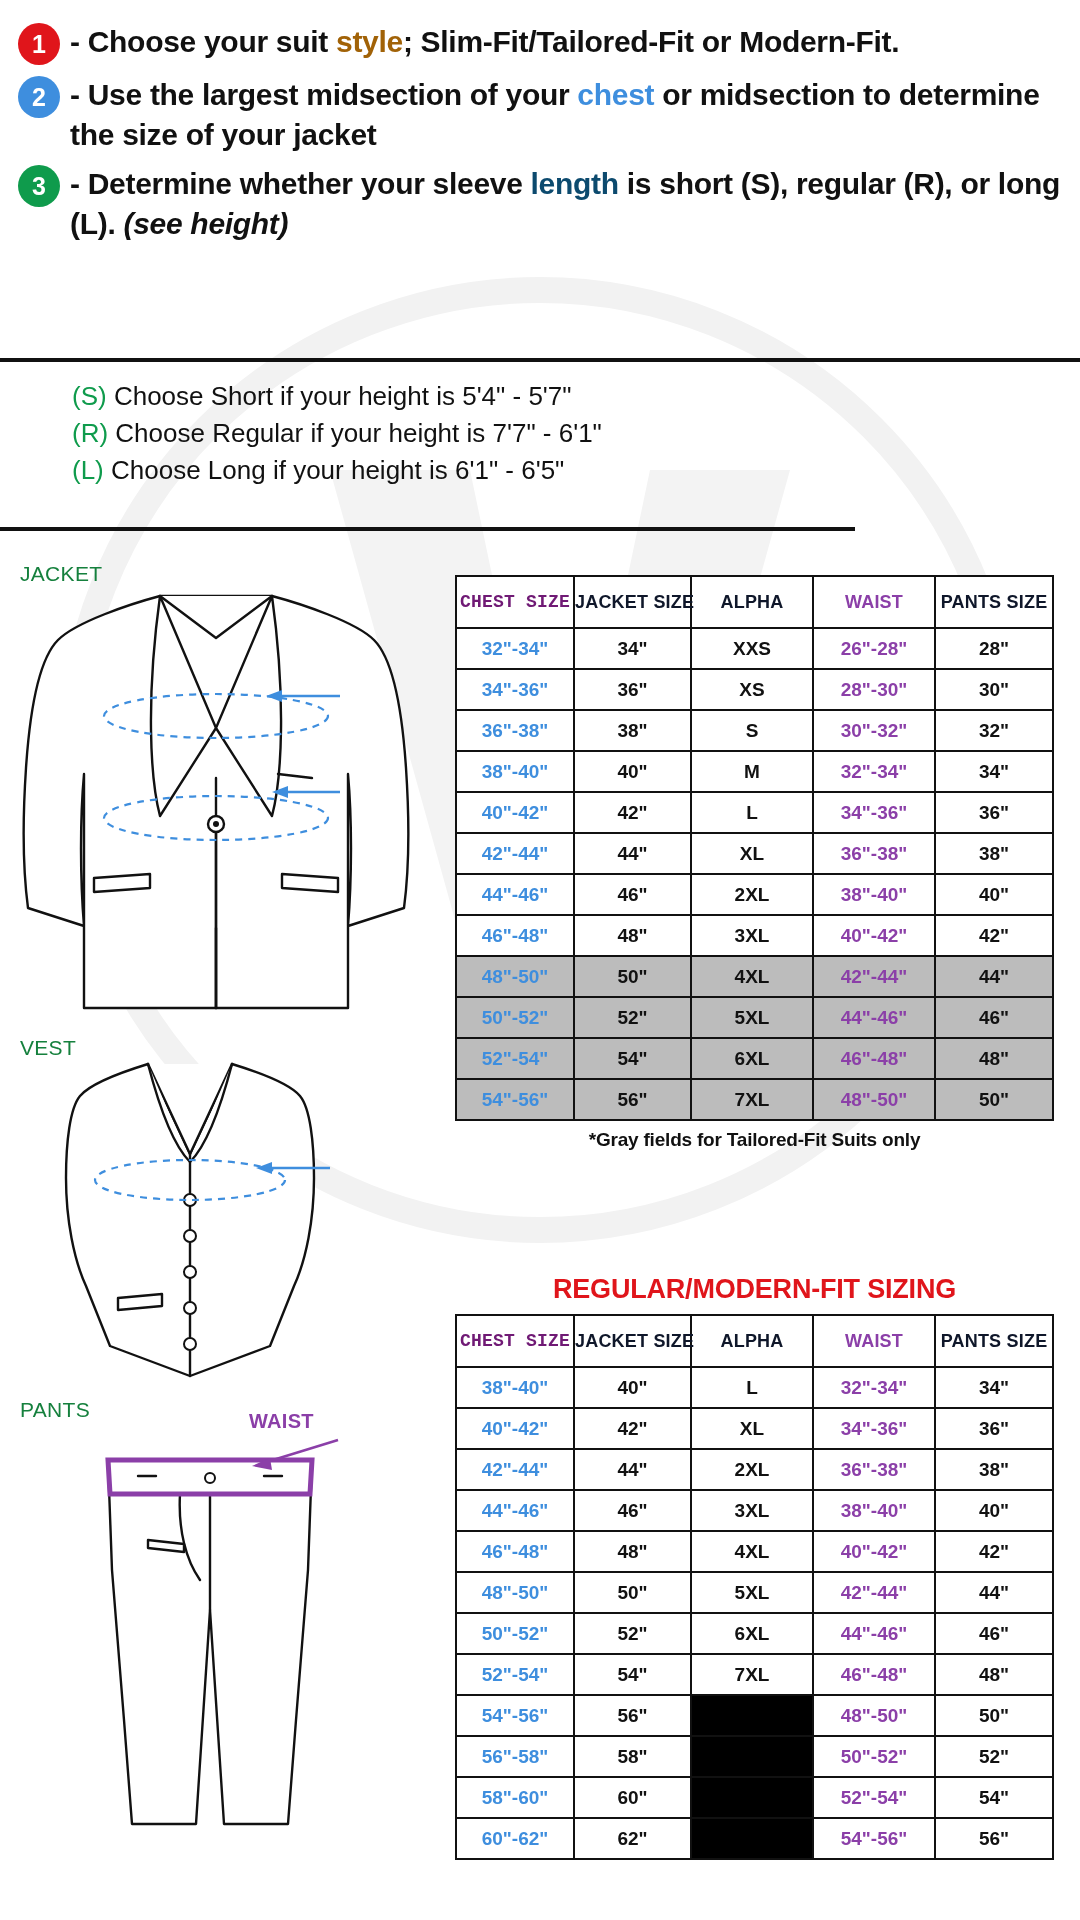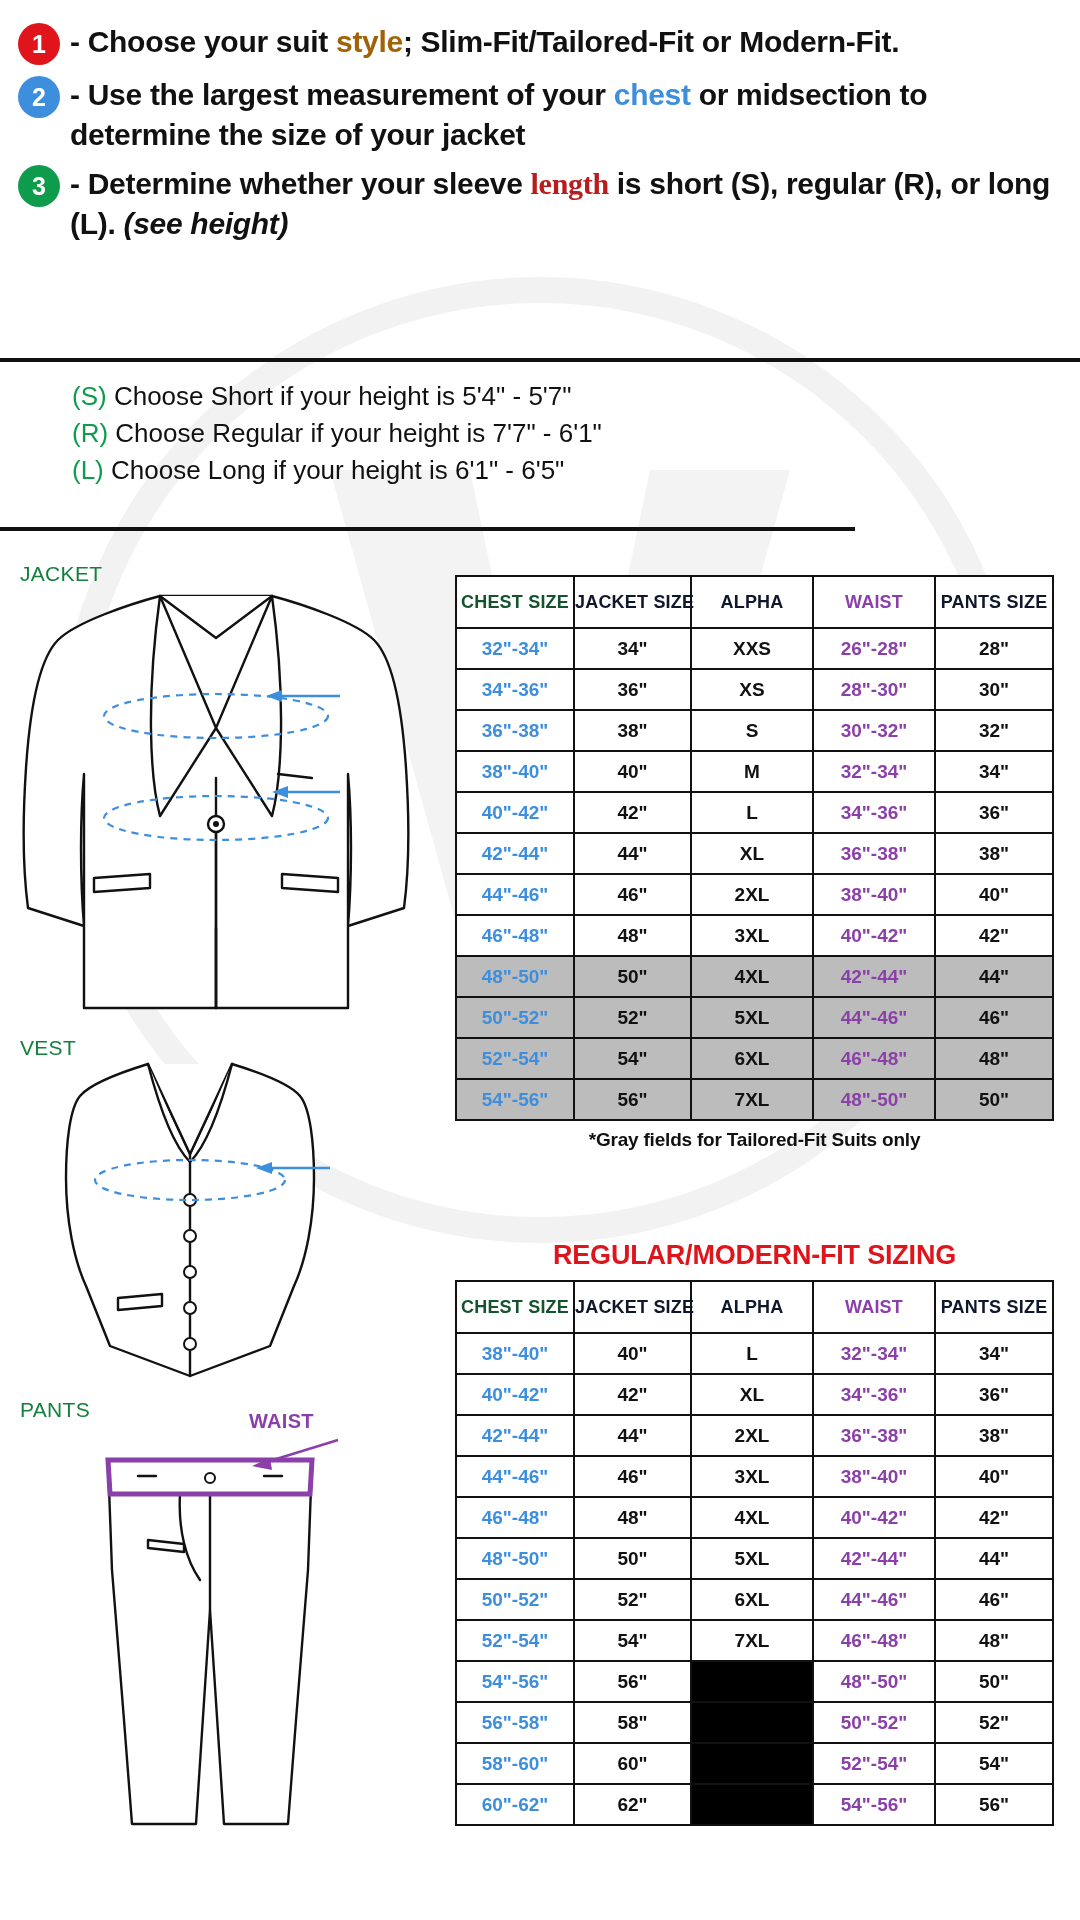--- a/index.html
+++ b/index.html
@@ -61,21 +61,21 @@
   .badge-3 { background: #0f9b4c; }
   .step-text {
     font-size: 30px;
     font-weight: bold;
     line-height: 1.32;
     letter-spacing: -0.3px;
     padding-top: 2px;
   }
   .hl-red { color: #a16207; }
   .hl-blue { color: #3e8ede; }
-  .hl-green { color: #b91c1c; font-family: Liberation Serif, serif; }
+  .hl-green { color: #0c4a6e; }
   .ital { font-style: italic; }
 
   .rule {
     position: absolute;
     height: 4px;
     background: #111111;
   }
   .rule-top { left: 0; top: 358px; width: 1080px; }
   .rule-bot { left: 0; top: 527px; width: 855px; }
 
@@ -111,21 +111,21 @@
   .callout-blue { color: #3e8ede; }
   .callout-purple { color: #8b3fa8; }
   .c-chest-jacket { left: 276px; top: 687px; }
   .c-mid-jacket   { left: 243px; top: 784px; }
   .c-chest-vest   { left: 240px; top: 1127px; }
   .c-waist-pants  { left: 249px; top: 1410px; }
 
   
   .table-block { position: absolute; }
   .tb-slim { left: 455px; top: 575px; }
-  .tb-reg  { left: 455px; top: 1240px; }
+  .tb-reg  { left: 455px; top: 1274px; }
 
   .table-title {
     color: #e0151b;
     font-weight: bold;
     font-size: 27px;
     text-align: center;
     letter-spacing: -0.2px;
     margin-bottom: 9px;
   }
   table.size {
@@ -148,21 +148,21 @@
     font-size: 18px;
     line-height: 1.12;
     letter-spacing: 0.2px;
   }
   col.c-chest { width: 118px; }
   col.c-jacket { width: 117px; }
   col.c-alpha { width: 122px; }
   col.c-waist { width: 122px; }
   col.c-pants { width: 118px; }
 
-  .th-chest { color: #14532d; }
+  .th-chest { color: #701a75; font-family: Liberation Mono, monospace; }
   .th-waist { color: #8b3fa8; }
   .th-plain { color: #0f172a; }
 
   td.chest { color: #3e8ede; }
   td.waist { color: #8b3fa8; }
   td.plain { color: #111111; }
   tr.gray td { background: #bcbcbc; }
   td.blackcell { background: #000000; }
 
   .note {
@@ -199,21 +199,21 @@
     <div class="step-row">
       <div class="badge badge-1">1</div>
       <div class="step-text">
         <span>- Choose your suit </span><span class="hl-red">style</span><span>; Slim-Fit/Tailored-Fit or Modern-Fit.</span>
       </div>
     </div>
 
     <div class="step-row">
       <div class="badge badge-2">2</div>
       <div class="step-text">
-        <span>- Use the largest measurement of your </span><span class="hl-blue">chest</span><span> or midsection to determine the size of your jacket</span>
+        <span>- Use the largest midsection of your </span><span class="hl-blue">chest</span><span> or midsection to determine the size of your jacket</span>
       </div>
     </div>
 
     <div class="step-row">
       <div class="badge badge-3">3</div>
       <div class="step-text">
         <span>- Determine whether your sleeve </span><span class="hl-green">length</span><span> is short (S), regular (R), or long (L). </span><span class="ital">(see height)</span>
       </div>
     </div>
   </div>

